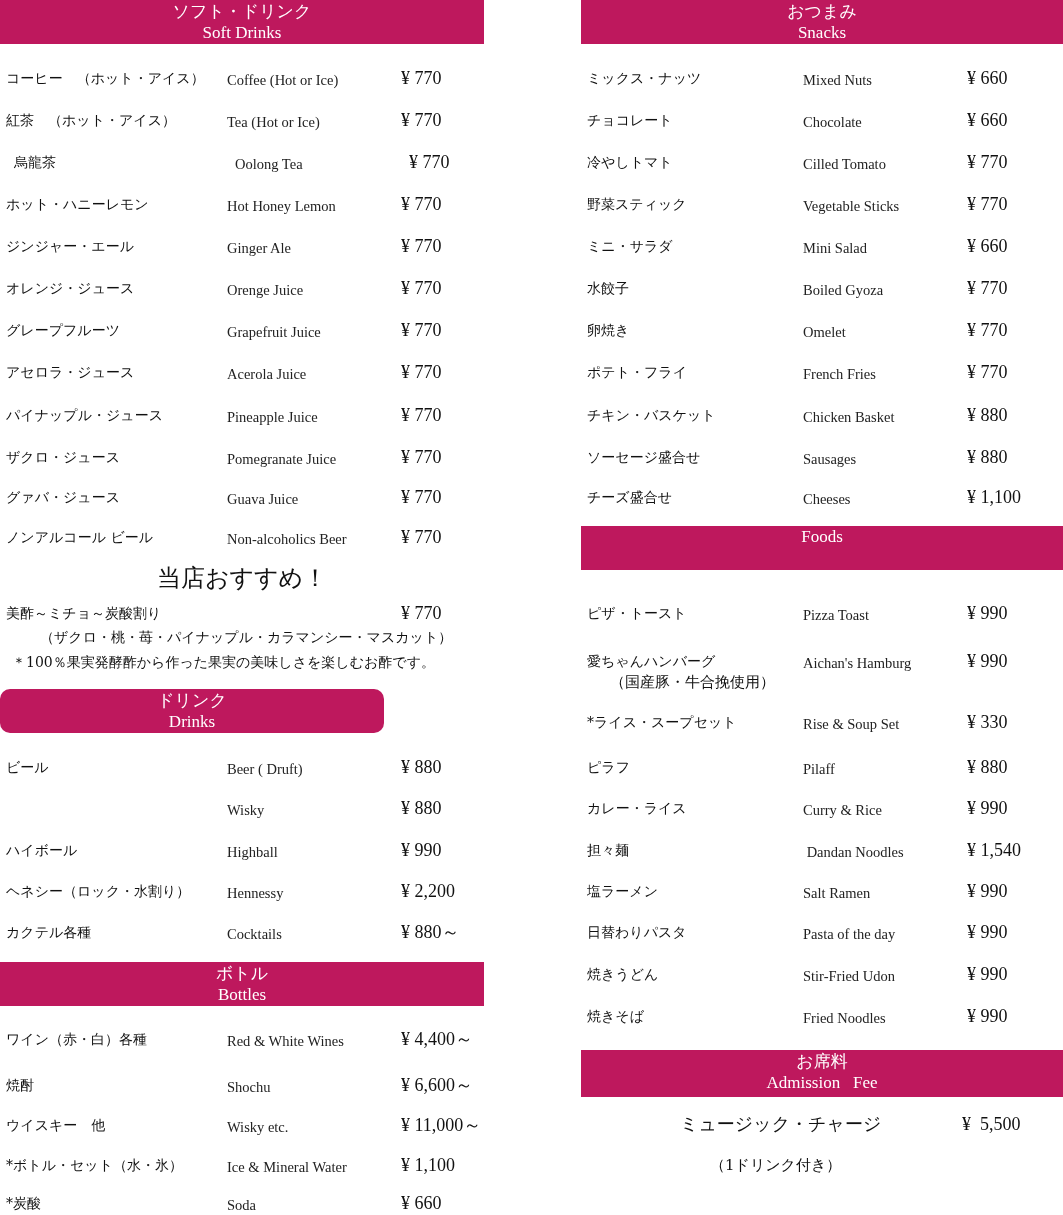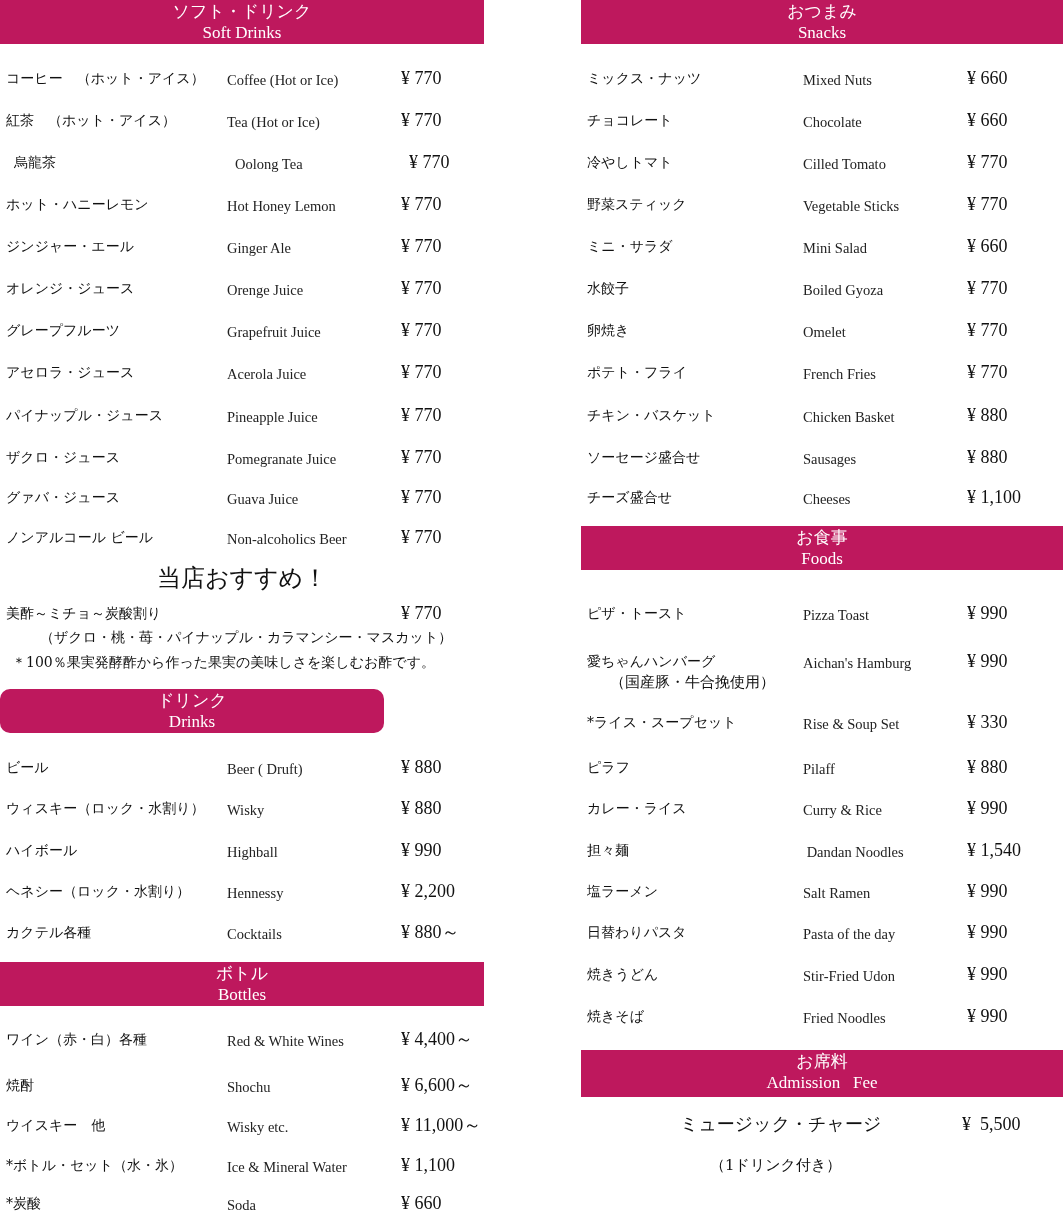--- a/index.html
+++ b/index.html
@@ -105,21 +105,20 @@
   <span class="en">Drinks</span>
 </div>
 
 <div>
   <div class="row L" style="left:6px;top:755px;width:480px;">
     <span class="jp">ビール</span>
     <span class="en">Beer ( Druft)</span>
     <span class="price">¥ 880</span>
   </div>
   <div class="row L" style="left:6px;top:796px;width:480px;">
-    <span class="jp">ウィスキー（ロック・水割り）</span>
     <span class="en">Wisky</span>
     <span class="price">¥ 880</span>
   </div>
   <div class="row L" style="left:6px;top:838px;width:480px;">
     <span class="jp">ハイボール</span>
     <span class="en">Highball</span>
     <span class="price">¥ 990</span>
   </div>
   <div class="row L" style="left:6px;top:879px;width:480px;">
     <span class="jp">ヘネシー（ロック・水割り）</span>
@@ -223,21 +222,20 @@
     <span class="price">¥  880</span>
   </div>
   <div class="row R" style="left:587px;top:485px;width:470px;">
     <span class="jp">チーズ盛合せ</span>
     <span class="en">Cheeses</span>
     <span class="price">¥  1,100</span>
   </div>
 </div>
 
 <div class="bar" style="left:581px;top:526px;width:482px;height:44px;">
-  <span class="jp">お食事</span>
   <span class="en">Foods</span>
 </div>
 
 <div>
   <div class="row R" style="left:587px;top:601px;width:470px;">
     <span class="jp">ピザ・トースト</span>
     <span class="en">Pizza Toast</span>
     <span class="price">¥  990</span>
   </div>
   <div class="row R" style="left:587px;top:649px;width:470px;">

